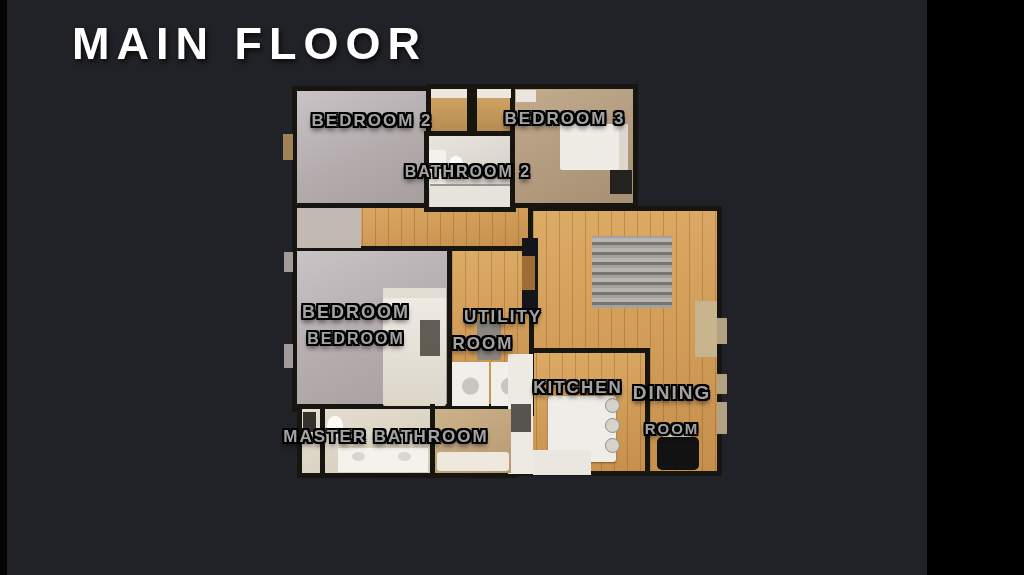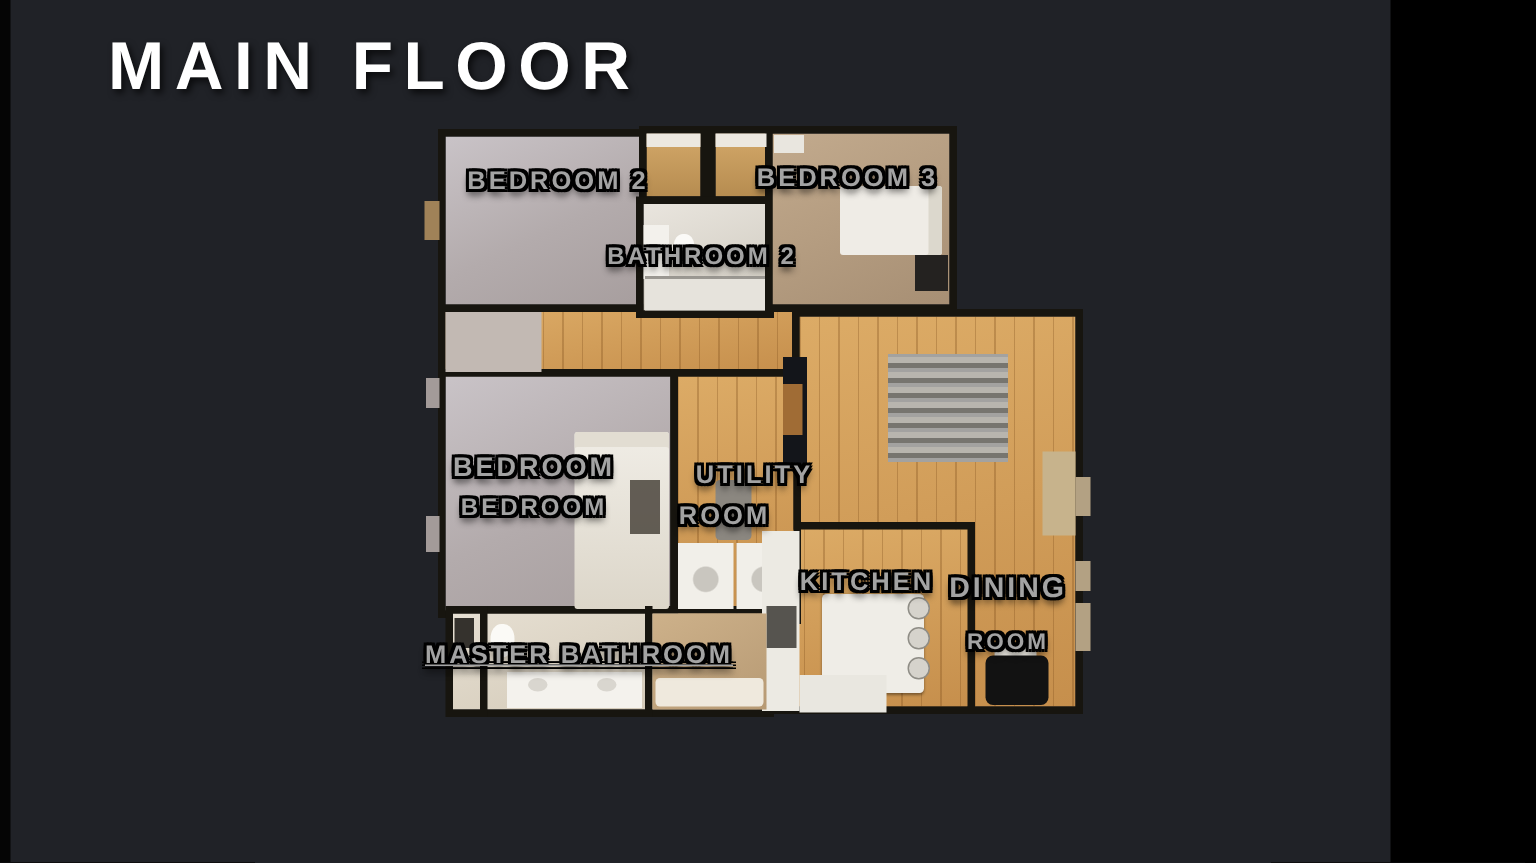--- a/index.html
+++ b/index.html
@@ -39,21 +39,21 @@
   #lbl-bedroom3{left:565px;top:119px;font-size:17px;}
   #lbl-bathroom2{left:468px;top:172px;font-size:16px;}
   #lbl-master1{left:356px;top:312px;font-size:18px;}
   #lbl-master2{left:356px;top:339px;font-size:16px;}
   #lbl-utility1{left:484px;top:317px;font-size:17px;padding-left:38px;}
   #lbl-utility2{left:483px;top:344px;font-size:17px;}
   #lbl-living{left:640px;top:279px;font-size:19px;}
   #lbl-kitchen{left:578px;top:388px;font-size:17px;}
   #lbl-dining1{left:672px;top:393px;font-size:19px;}
   #lbl-dining2{left:672px;top:428px;font-size:15px;}
-  #lbl-masterbath{left:386px;top:437px;font-size:17px;text-decoration:underline;}
+  #lbl-masterbath{left:386px;top:437px;font-size:17px;}
 </style>
 </head>
 <body>
 
 <div class="stage">
   <div class="edge-strip"></div>
   <div class="title">MAIN FLOOR</div>
 
   <div id="hallway" class="room wood"></div>
   <div id="living" class="room wood"></div>

